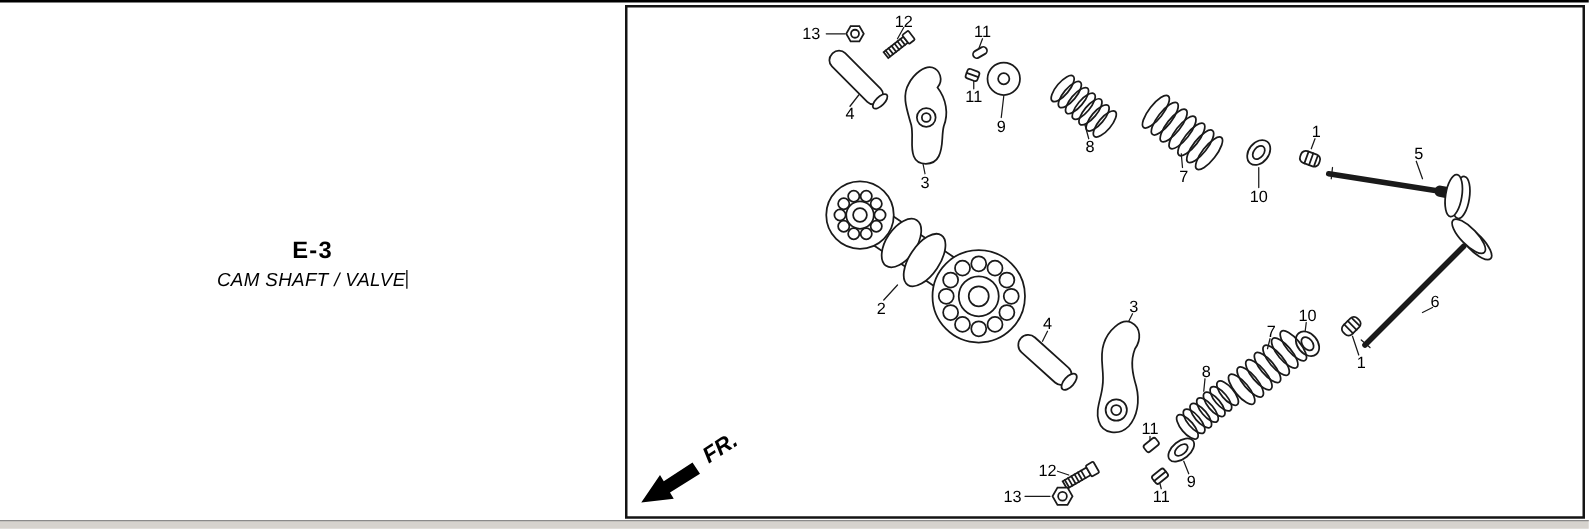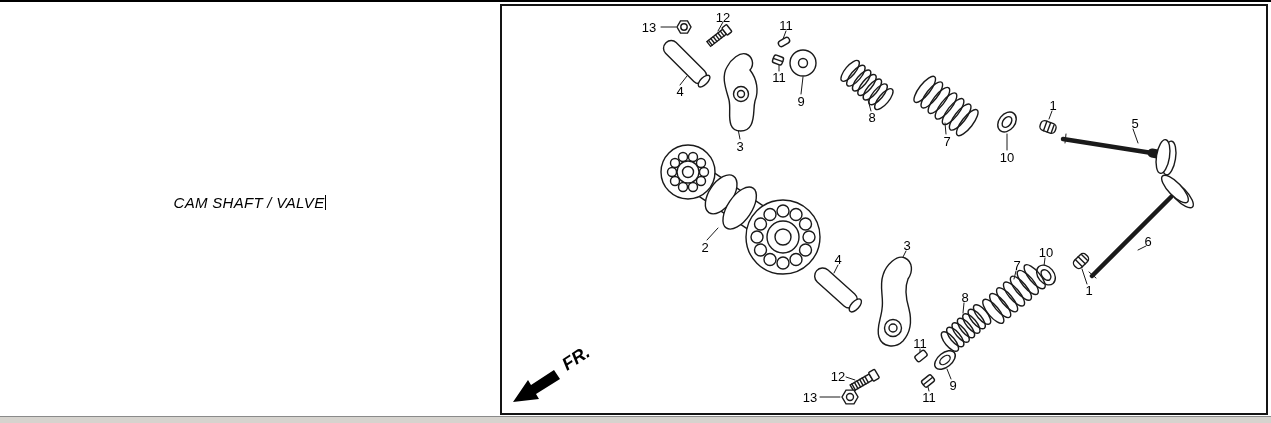--- a/index.html
+++ b/index.html
@@ -31,20 +31,21 @@
   }
 </style>
 </head>
 <body>
 
 <div class="page">
 
   <div class="top-line"></div>
 
   <div class="title-block">
+    <div class="section-code">E-3</div>
     <div class="section-title-row"><span>CAM SHAFT / VALVE</span><span class="cursor"></span></div>
   </div>
 
   <div class="diagram-box"></div>
 
   <svg class="svg-layer" viewBox="0 0 1271 423">
     <g stroke="#1a1a1a" fill="none" stroke-width="1.4" stroke-linecap="round">
 
       <path stroke-width="1" d="M661,27 L676,27 M723,22 L718,31 M786,31 L783,39 M779,71 L779,64 M801,94 L803,77
            M740,139 L738,129 M871,111 L868,100 M946,134 L945,123 M1007,150 L1007,134

